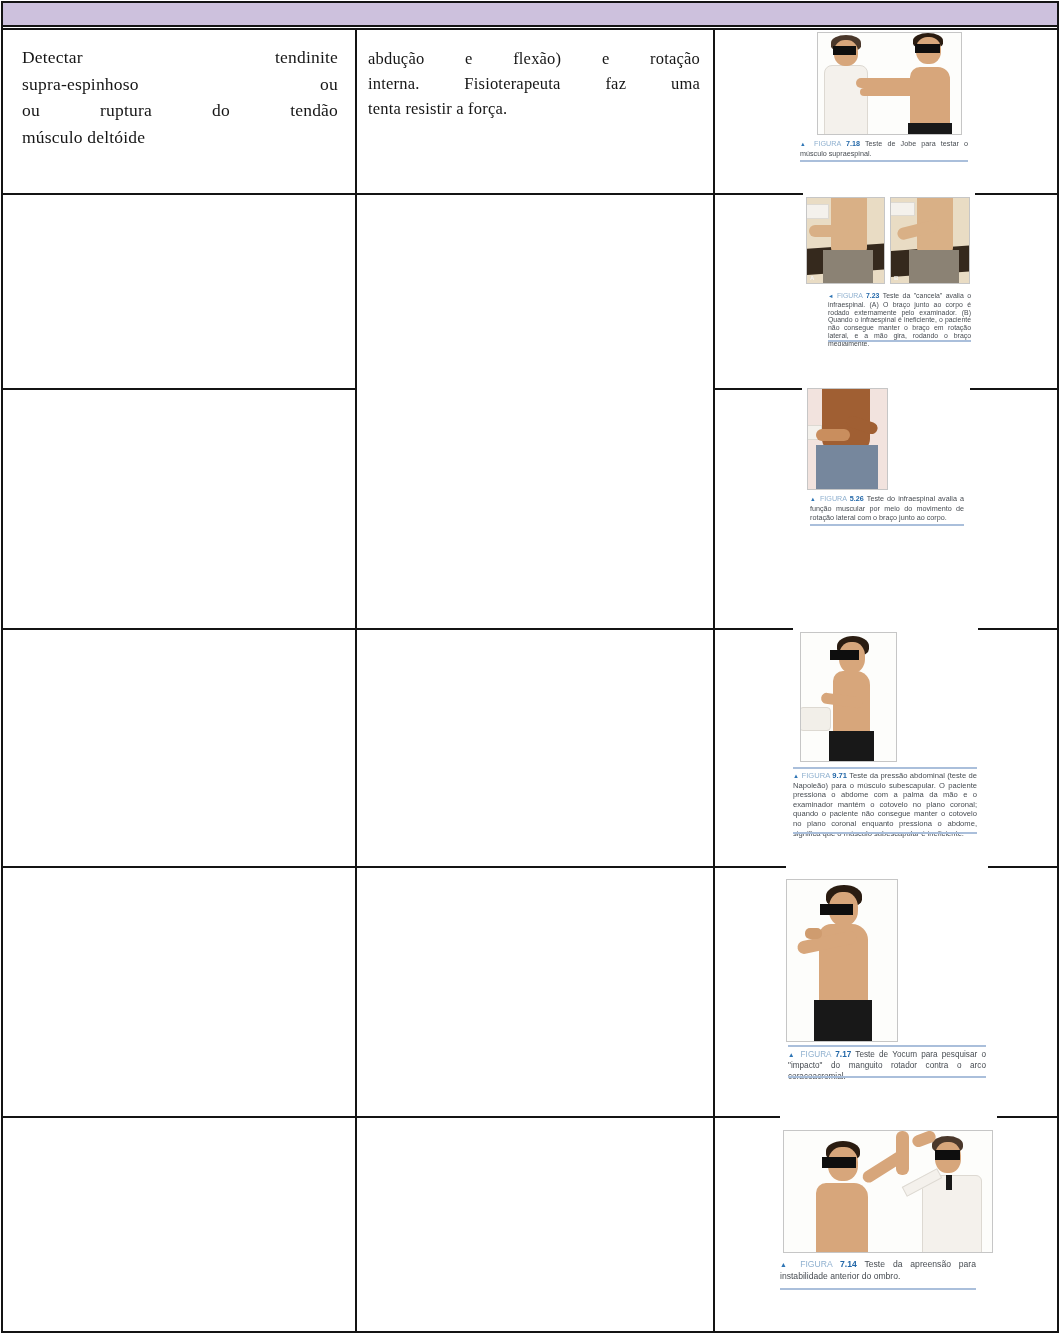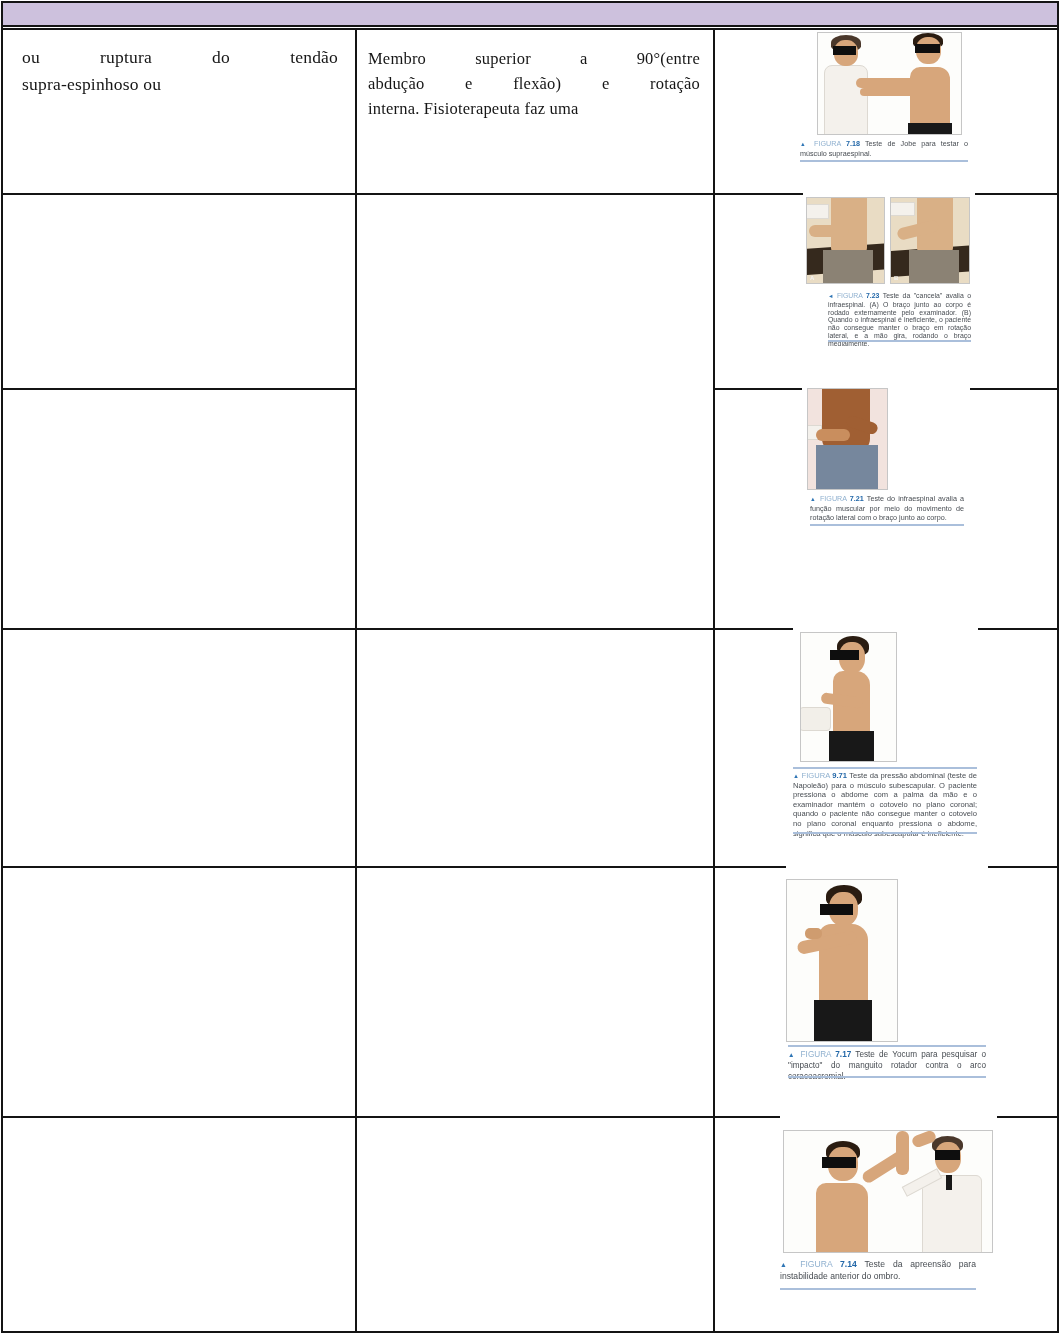--- a/index.html
+++ b/index.html
@@ -59,27 +59,29 @@
   <div class="hline" style="left:1px;top:388px;width:356px;"></div>
   <div class="hline" style="left:713px;top:388px;width:346px;"></div>
   <div class="hline" style="left:1px;top:628px;width:1058px;"></div>
   <div class="hline" style="left:1px;top:866px;width:1058px;"></div>
   <div class="hline" style="left:1px;top:1116px;width:1058px;"></div>
 
   <div class="vline" style="left:355px;top:28px;height:1303px;"></div>
   <div class="vline" style="left:713px;top:28px;height:1303px;"></div>
 
   <div class="cellText objective">
+      <div class="jline">Detectar tendinite</div>
+      <div class="jline">supra-espinhoso ou</div>
       <div class="jline">ou ruptura do tendão</div>
-      <div class="jline">supra-espinhoso ou</div>
+      <div class="jline">músculo deltóide</div>
     </div>
   <div class="cellText procedure">
-      <div class="jline">Membro superior a 90°(entre</div>
       <div class="jline">abdução e flexão) e rotação</div>
       <div class="jline">interna. Fisioterapeuta faz uma</div>
+      <div class="jline">tenta resistir a força.</div>
     </div>
 
   <div class="figblock" style="left:796px;top:30px;width:178px;height:133px;">
     <div class="photo" style="left:21px;top:2px;width:145px;height:103px;">
       <div class="shape coat" style="left:6px;top:32px;width:44px;height:71px;border-radius:8px 8px 0 0;"></div>
       <div class="shape hair2" style="left:13px;top:2px;width:30px;height:16px;border-radius:50% 50% 30% 30%;"></div>
       <div class="shape skin" style="left:16px;top:7px;width:24px;height:26px;border-radius:45%;"></div>
       <div class="shape eyebar" style="left:15px;top:13px;width:23px;height:9px;"></div>
       <div class="shape skin" style="left:38px;top:45px;width:64px;height:10px;border-radius:5px;"></div>
       <div class="shape skin" style="left:42px;top:55px;width:58px;height:8px;border-radius:4px;"></div>
@@ -128,21 +130,21 @@
     <div class="photo" style="left:5px;top:2px;width:81px;height:102px;background:#f2e3de;">
       <div class="shape skindark" style="left:14px;top:-4px;width:48px;height:66px;border-radius:0 0 12px 12px;"></div>
       <div class="shape skindark" style="left:38px;top:30px;width:32px;height:12px;border-radius:6px;transform:rotate(18deg);"></div>
       <div class="shape" style="left:8px;top:56px;width:62px;height:46px;background:#76879d;"></div>
       <div class="shape coat" style="left:-2px;top:36px;width:16px;height:15px;"></div>
       <div class="shape" style="left:8px;top:40px;width:34px;height:12px;background:#c98e5e;border-radius:6px;"></div>
     </div>
     <div class="caption" style="left:8px;top:108px;width:154px;font-size:7.2px;line-height:9px;">
       <span class="cap-marker">▲</span>
       <span class="cap-label">FIGURA</span>
-      <span class="cap-num">7.21</span>
+      <span class="cap-num">5.26</span>
       <span class="cap-text">Teste do infraespinal avalia a função muscular por meio do movimento de rotação lateral com o braço junto ao corpo.</span>
     </div>
     <div class="caprule" style="left:8px;top:138px;width:154px;"></div>
   </div>
 
   <div class="figblock" style="left:793px;top:624px;width:185px;height:213px;">
     <div class="photo" style="left:7px;top:8px;width:97px;height:130px;">
       <div class="shape hair" style="left:36px;top:3px;width:32px;height:20px;border-radius:50% 50% 35% 35%;"></div>
       <div class="shape skin" style="left:38px;top:9px;width:26px;height:31px;border-radius:45%;"></div>
       <div class="shape eyebar" style="left:29px;top:17px;width:29px;height:10px;"></div>

